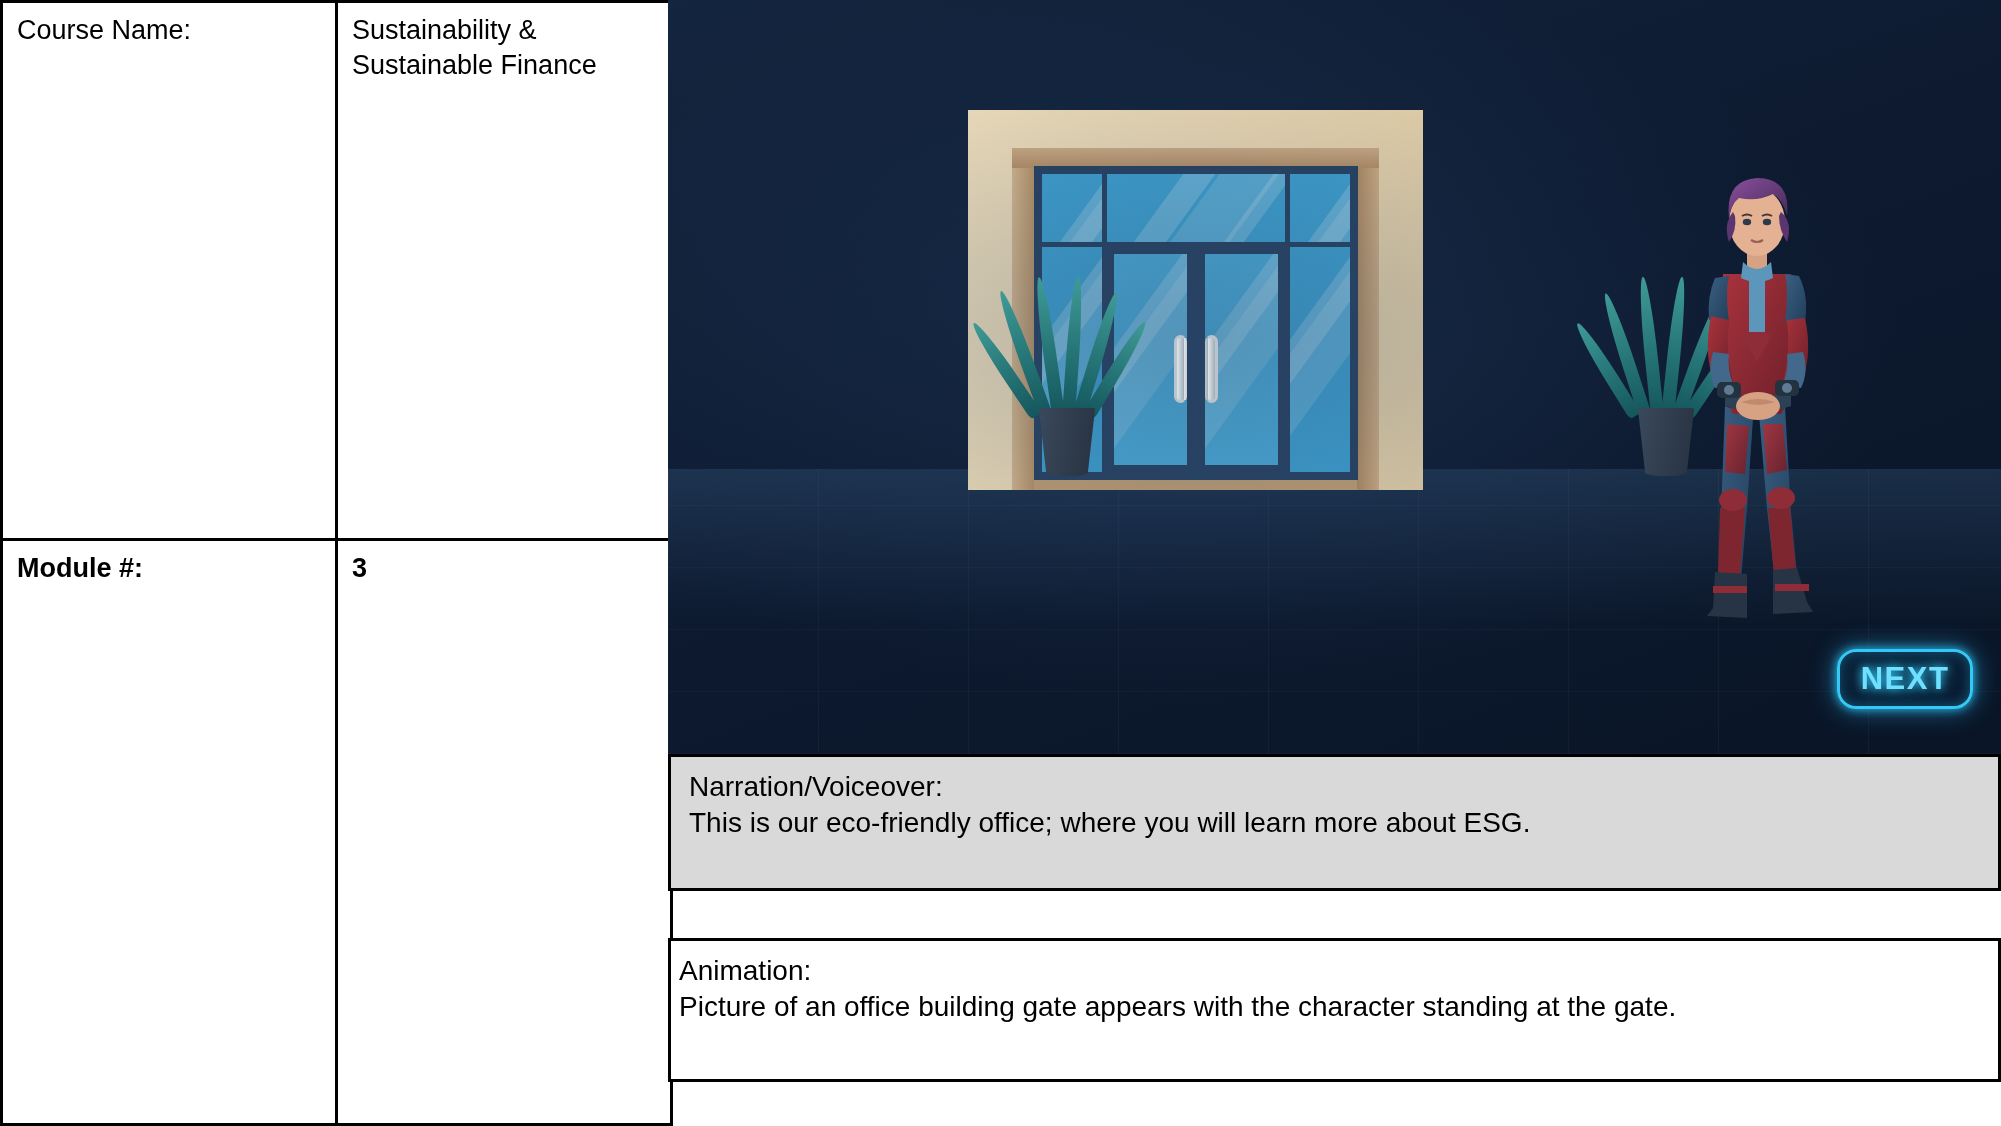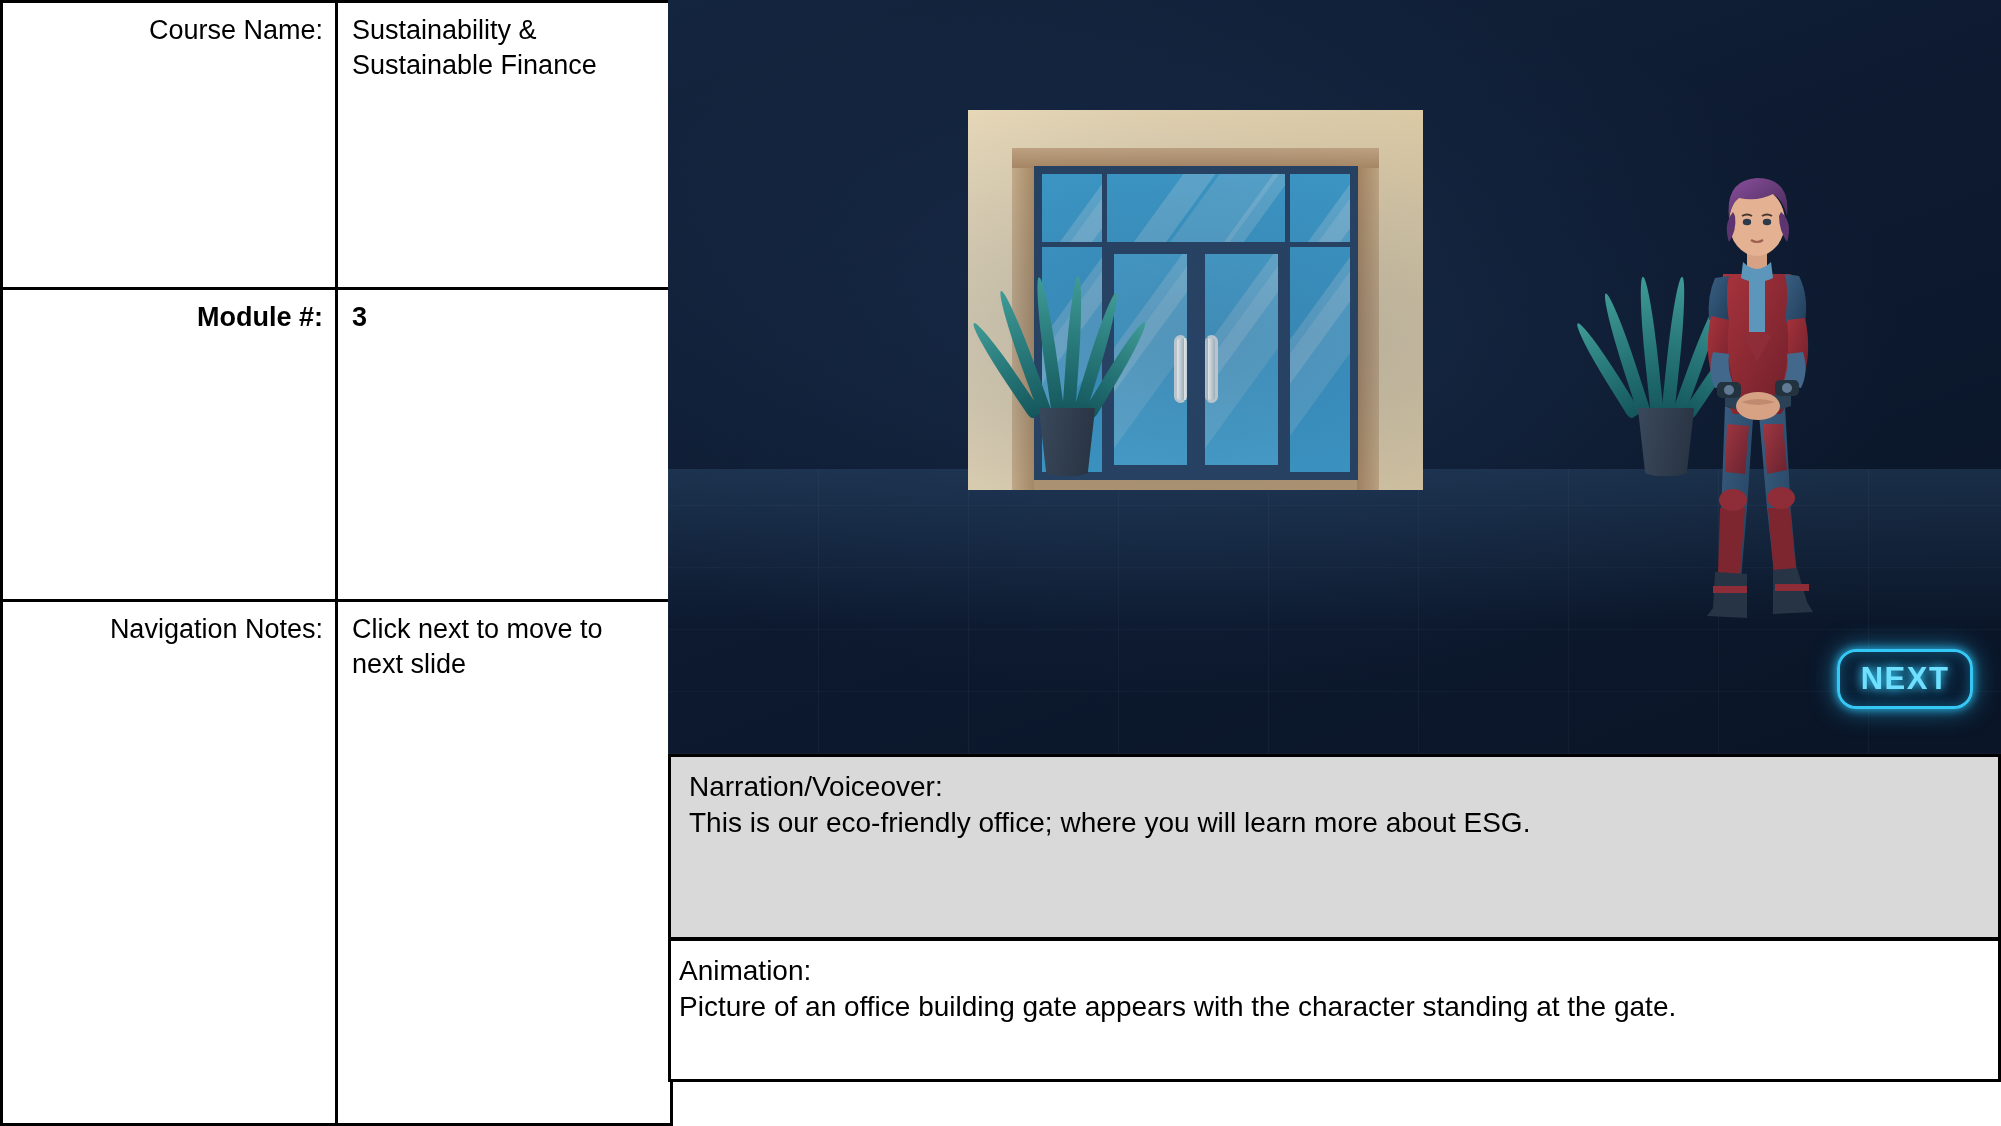--- a/index.html
+++ b/index.html
@@ -20,21 +20,21 @@
   }
   .spec-table td {
     border: 3px solid #000;
     vertical-align: top;
     padding: 10px 12px 10px 14px;
     font-size: 27px;
     line-height: 1.30;
     color: #000;
     font-family: "Liberation Sans", sans-serif;
   }
-  .spec-table td.label { width: 335px; text-align: right; }
+  .spec-table td.label { width: 335px; }
   .spec-table td.value { width: 335px; }
   .spec-table tr.r1 td { height: 186px; }
   .spec-table tr.r2 td { height: 202px; font-weight: bold; }
   .spec-table tr.r3 td { height: 207px; }
   .spec-table tr.r4 td { height: 192px; }
   .spec-table tr.r5 td { height: 339px; }
 
   
   .right-panel {
     position: absolute; left: 668px; top: 0;
@@ -192,41 +192,37 @@
 
   
   .note-box {
     position:absolute; left:0; width:1333px;
     border:3px solid #000;
     padding: 12px 16px 10px 18px;
     font-size: 28px;
     line-height: 1.30;
     color:#000;
   }
-  .narration { top:754px; height:186px; background:#d9d9d9; }
+  .narration { top:754px; height:137px; background:#d9d9d9; }
   .animation { top:938px; height:144px; background:#ffffff;padding-left:8px; }
 </style>
 </head>
 <body>
 
 <div class="page">
 
   <table class="spec-table">
     <tbody>
         <tr class="r1">
       <td class="label">Course Name:</td>
       <td class="value">Sustainability &amp; Sustainable Finance</td>
     </tr>
     <tr class="r2">
       <td class="label">Module #:</td>
       <td class="value">3</td>
-    </tr>
-    <tr class="r5">
-      <td class="label">Navigation Notes:</td>
-      <td class="value">Click next to move to next slide</td>
     </tr>
   </tbody>
     </table>
 
   <div class="right-panel">
 
     <div class="scene">
 
       <div class="floor">
         <div class="floor-sheen"></div>

